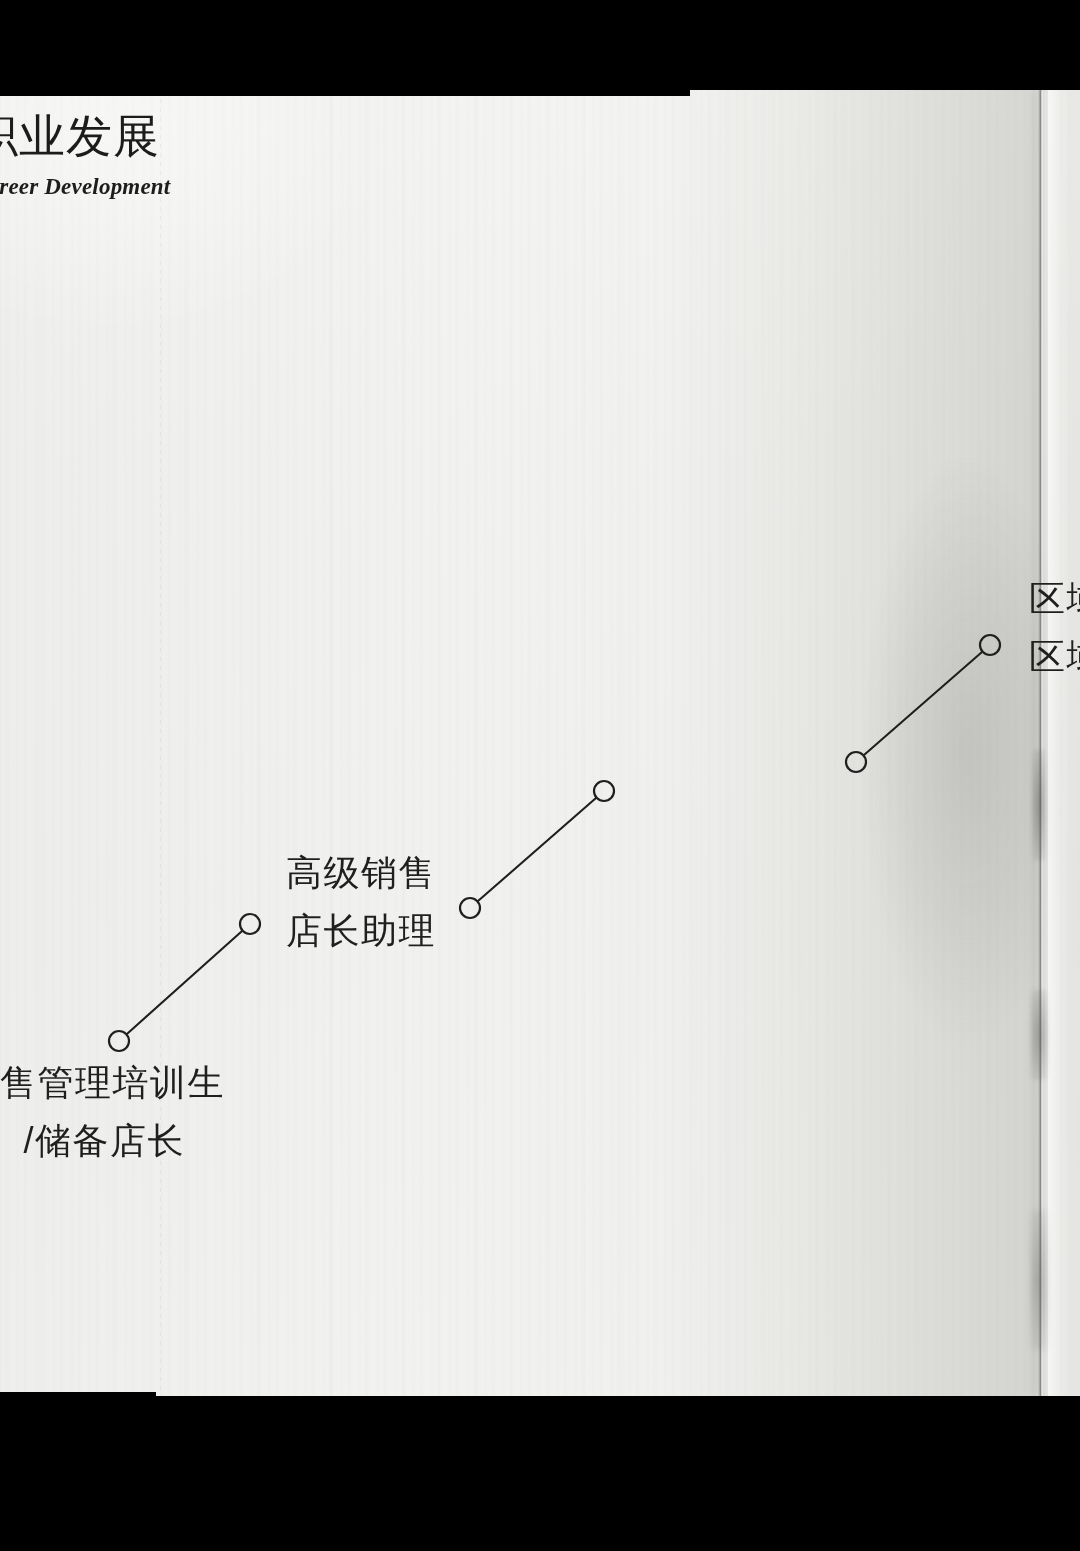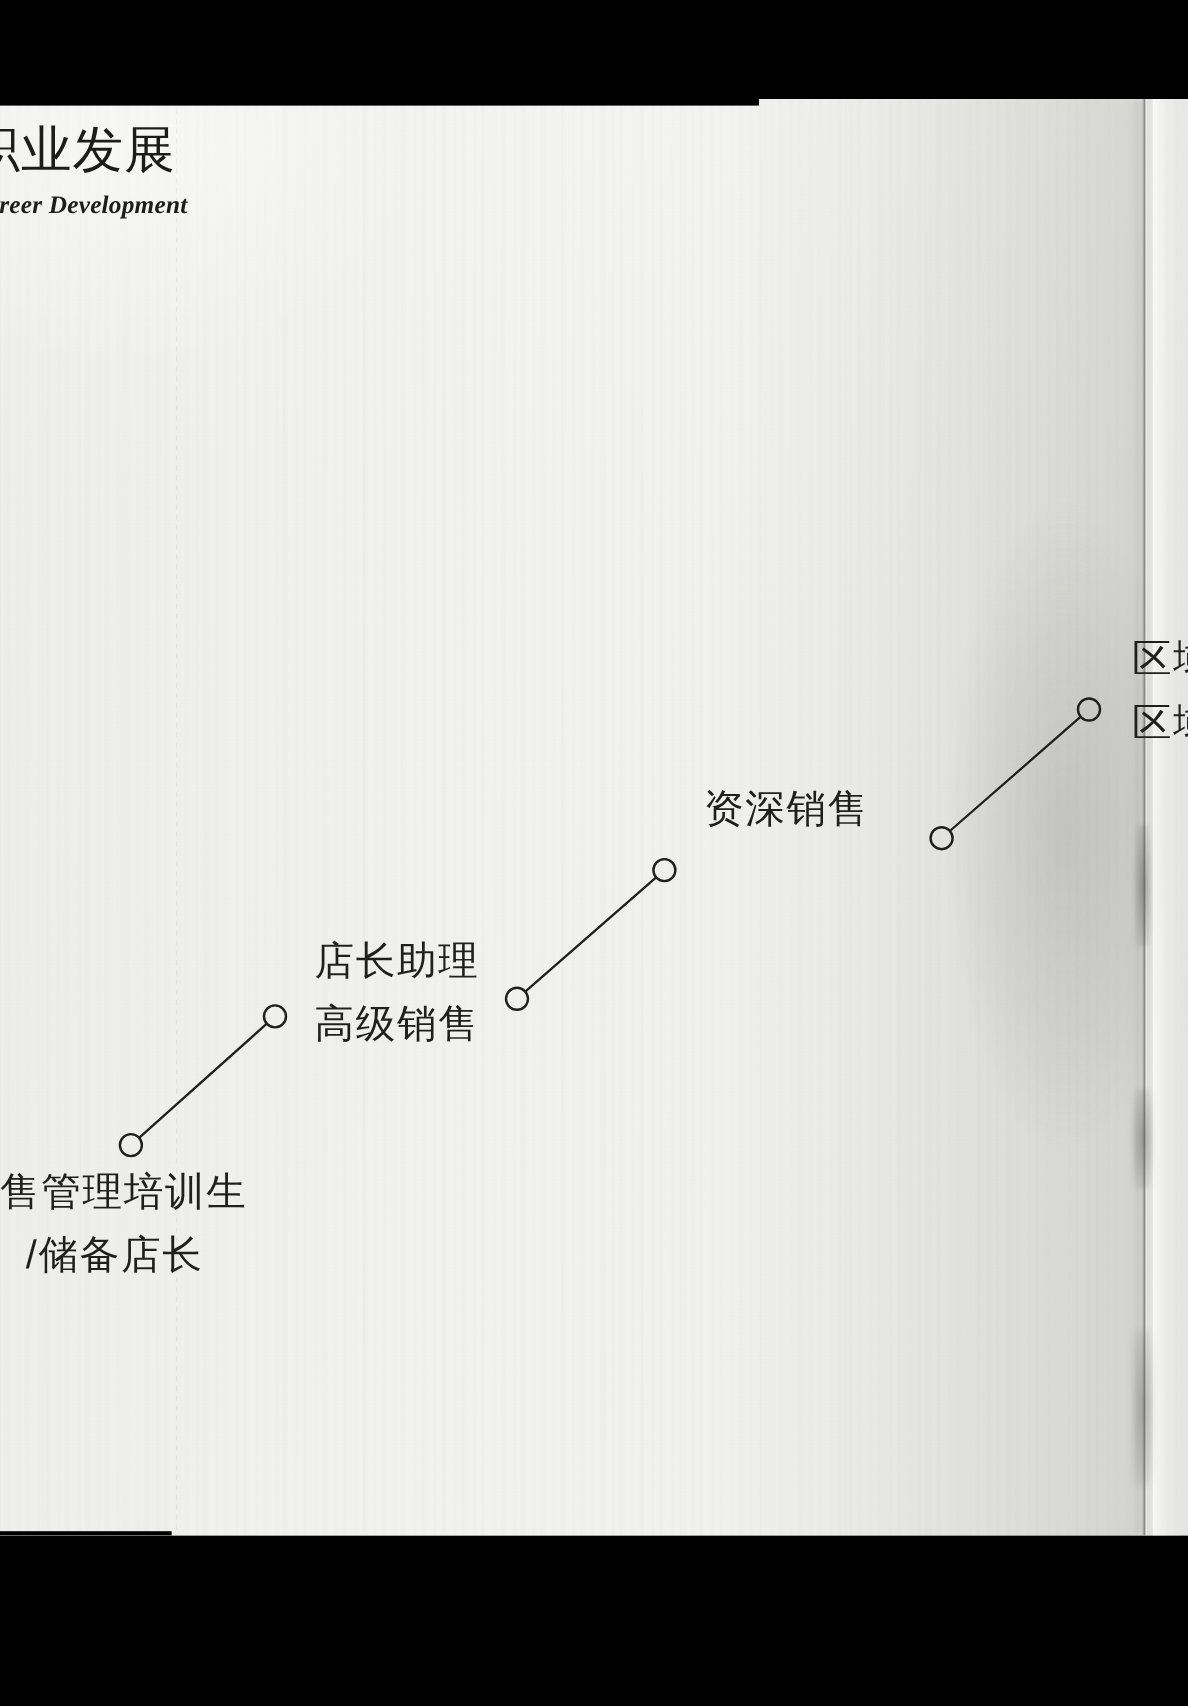--- a/index.html
+++ b/index.html
@@ -336,26 +336,25 @@
         </g>
     </svg>
   </div>
 
   <div class="node-label label-trainee">
     <span class="ln ln1">售管理培训生</span>
     <span class="ln ln2">/储备店长</span>
   </div>
 
   <div class="node-label label-assistant">
+    <span class="ln">高级销售</span>
     <span class="ln">店长助理</span>
-    <span class="ln">高级销售</span>
   </div>
 
   <div class="node-label label-store-manager">
-    <span class="ln">资深销售</span>
   </div>
 
   <div class="node-label label-regional">
     <span class="ln">区域</span>
     <span class="ln">区域</span>
   </div>
 
 </div>
 
 </body></html>

